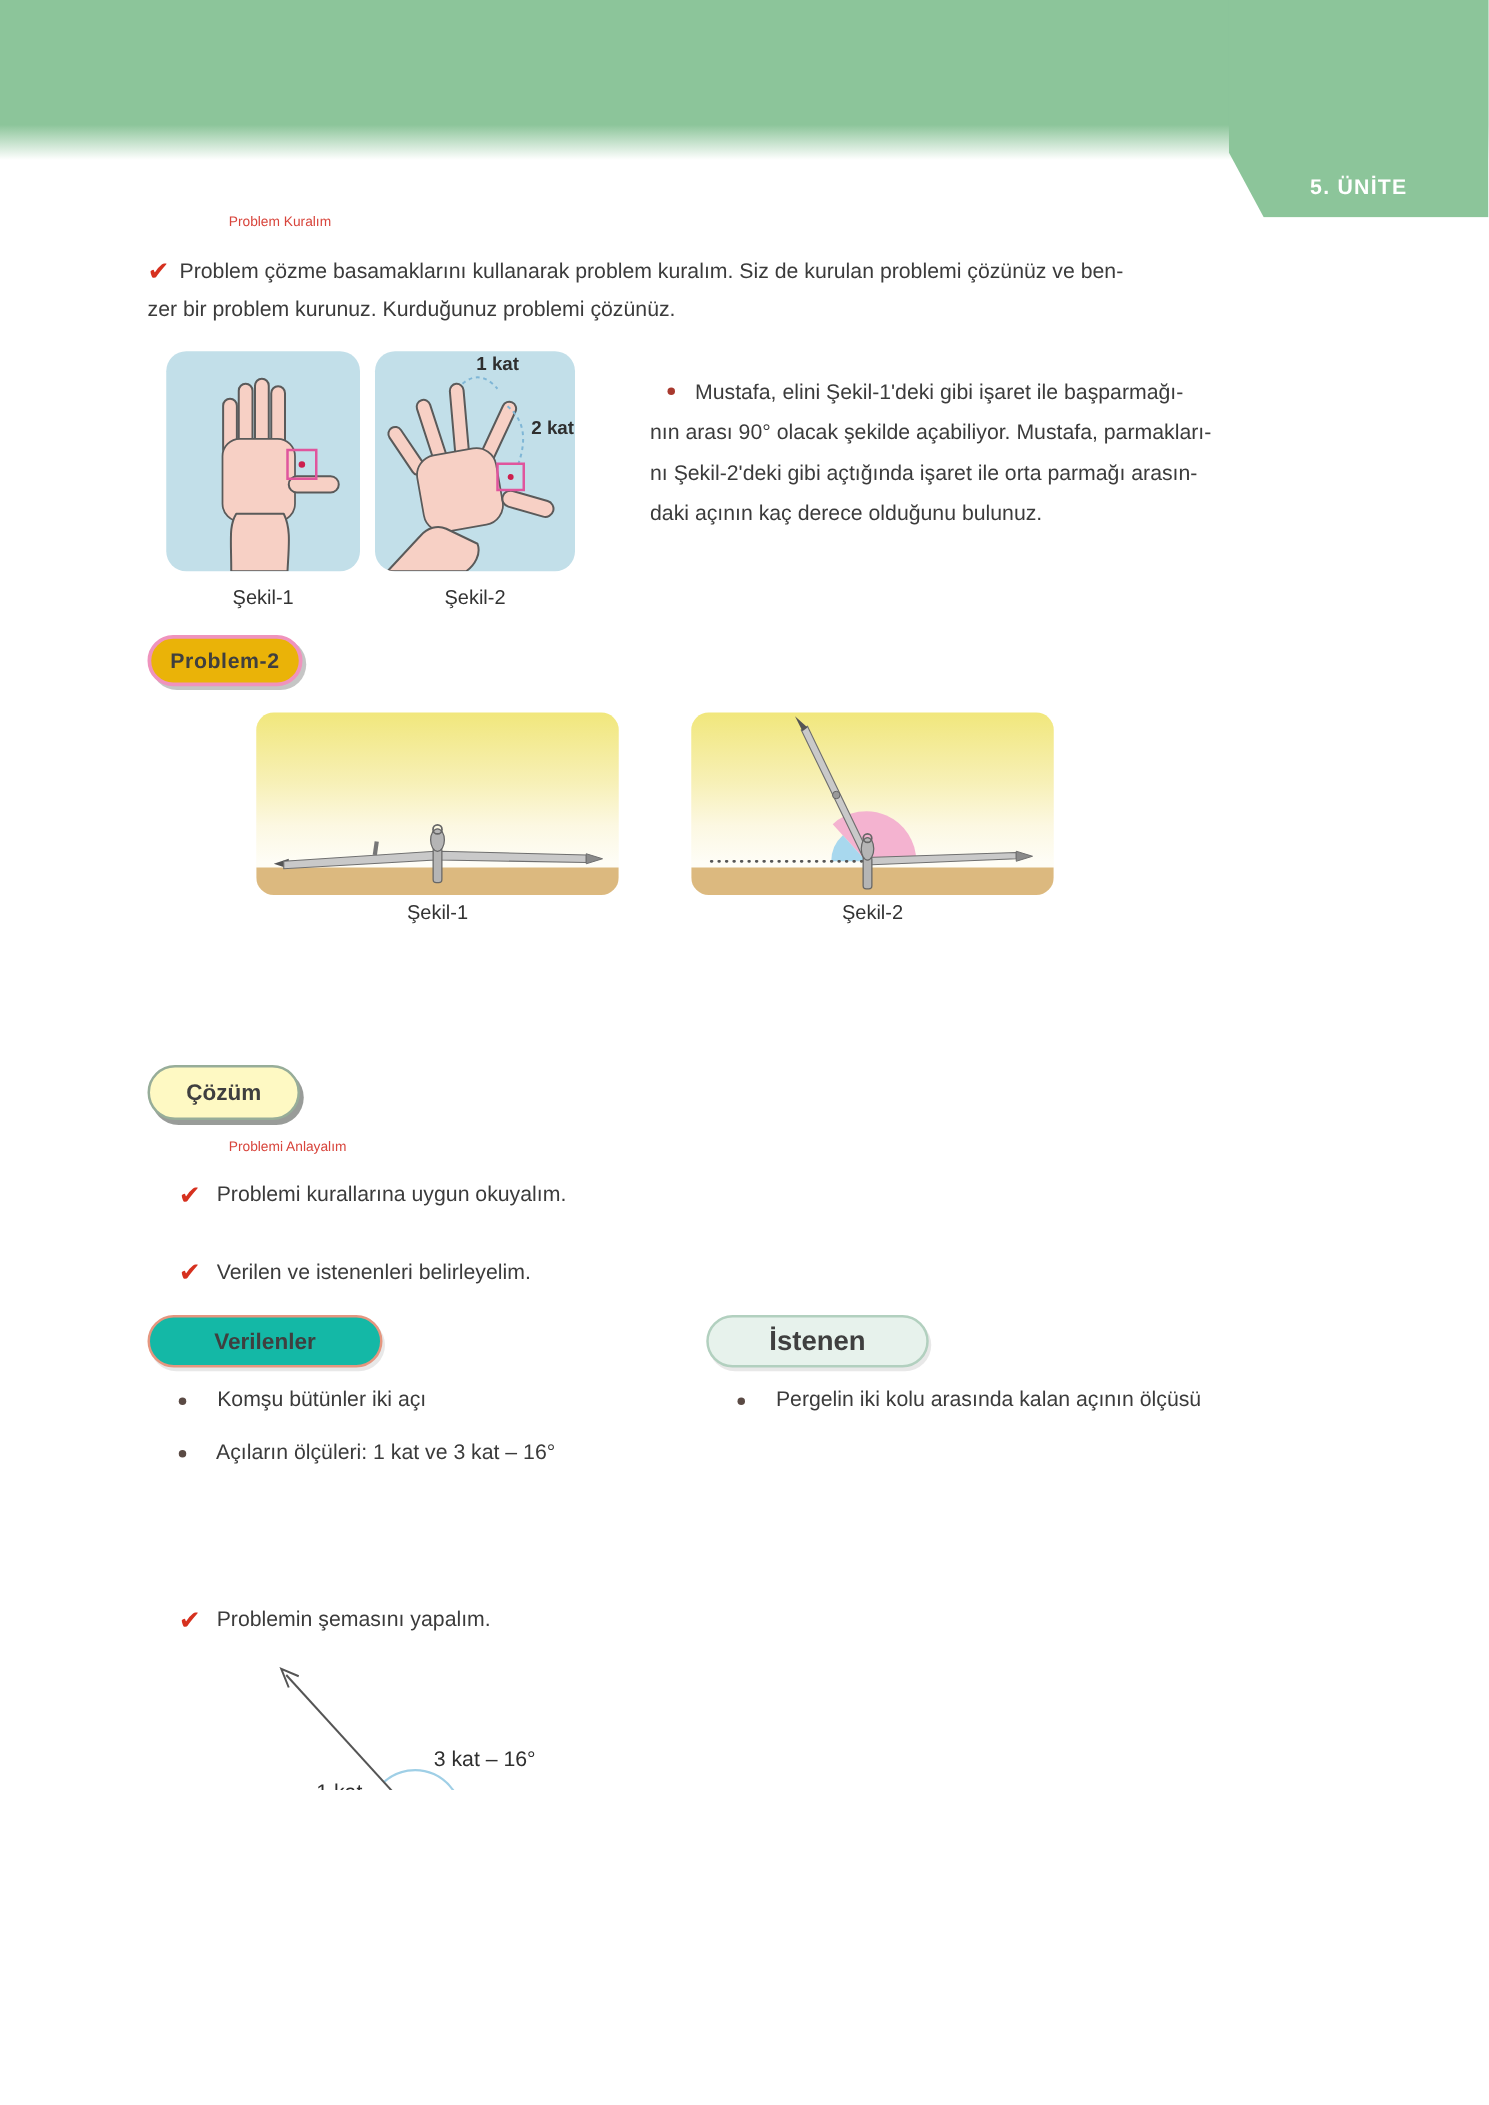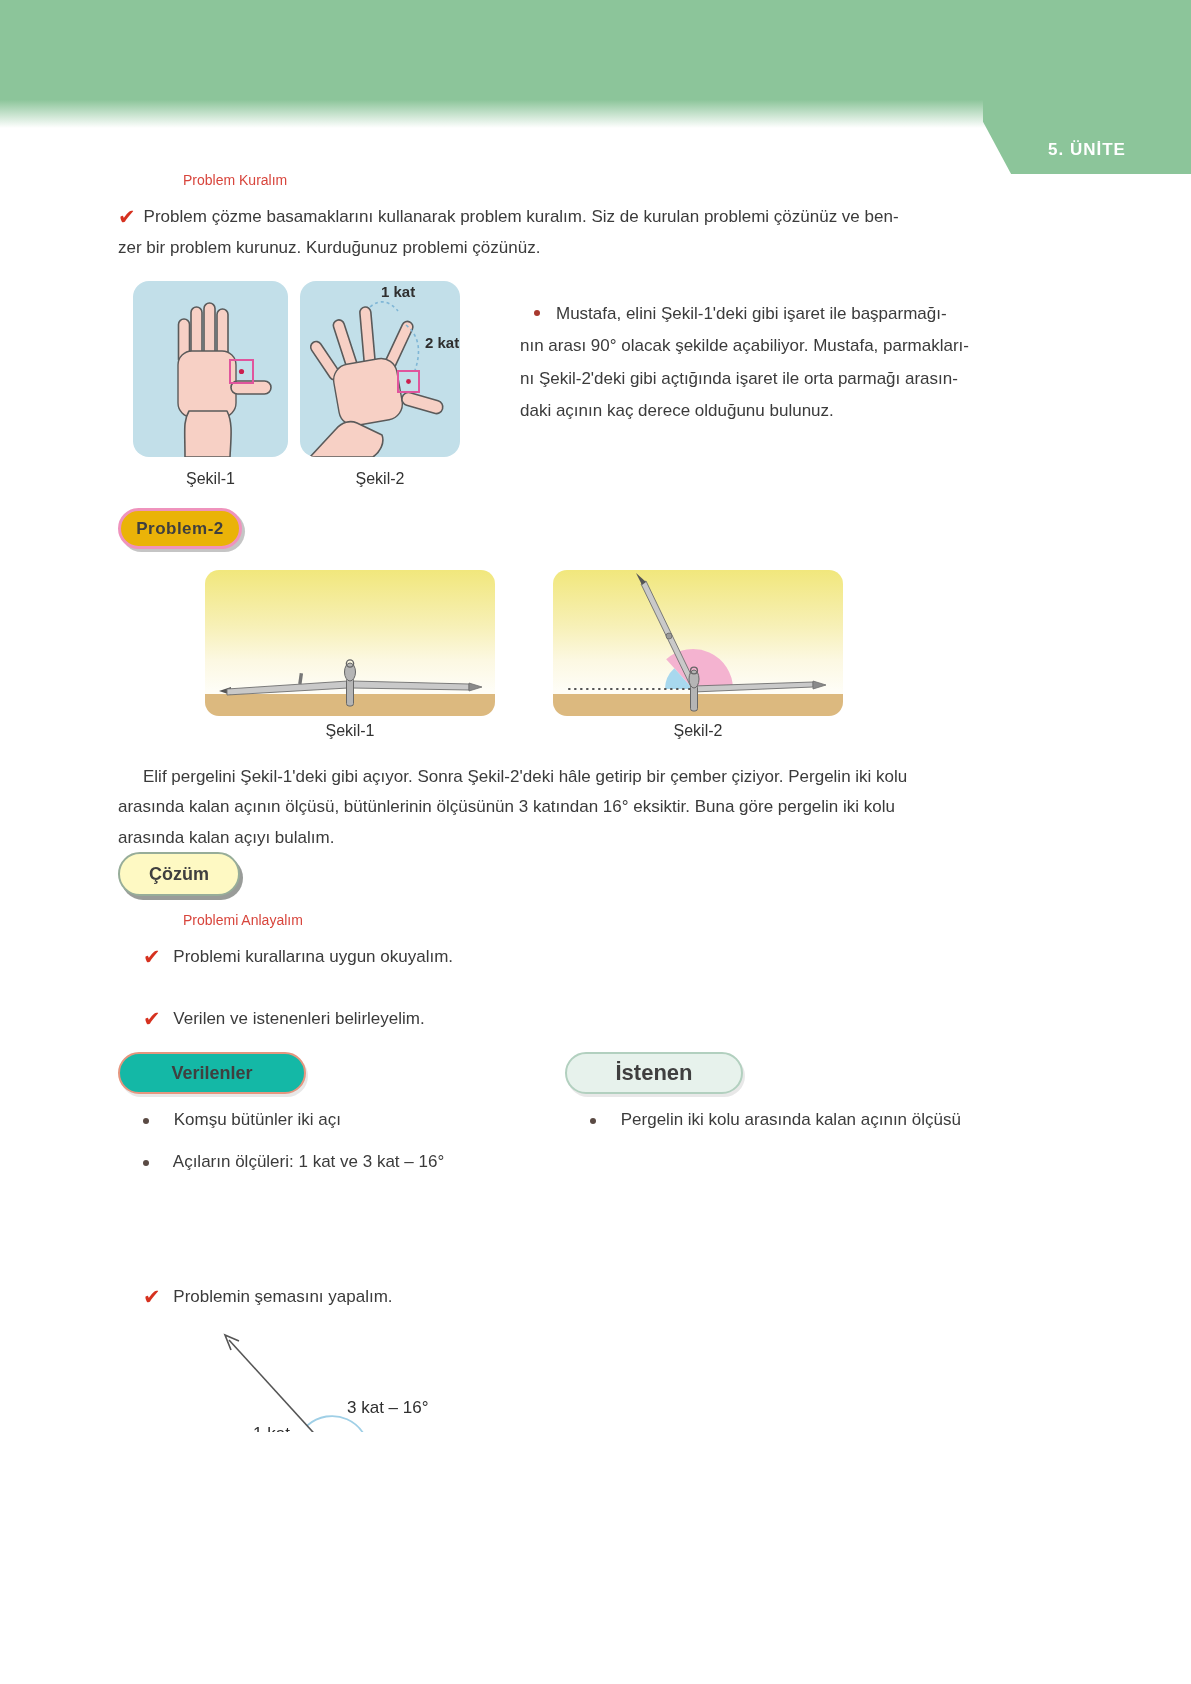--- a/index.html
+++ b/index.html
@@ -8,21 +8,21 @@
 
   
   .header-band{position:absolute;left:0;top:0;width:1191px;height:128px;
     background:linear-gradient(to bottom,#8cc59a 0%,#8cc59a 78%,rgba(140,197,154,0) 100%);}
   .unit-tab{position:absolute;right:0;top:0;width:208px;height:174px;background:#8cc59a;
     clip-path:polygon(0 0,100% 0,100% 100%,13.5% 100%,0 70%);
     display:flex;align-items:flex-end;justify-content:center;padding-bottom:14px;box-sizing:border-box;}
   .unit-tab span{color:#ffffff;font-weight:bold;font-size:17px;letter-spacing:1px;}
 
   
-  .red-heading{position:absolute;color:#d8453c;font-size:14px;}
+  .red-heading{position:absolute;color:#d8453c;font-size:11px;}
   .body-text{color:#3b3b3b;font-size:17px;line-height:1.8;white-space:pre-line;}
   .check{display:inline-block;color:#d6311f;font-size:21px;line-height:1;margin-right:8px;
     transform:translateY(2px);}
   .check::before{content:"\2714";}
   .dot{display:inline-block;width:6px;height:6px;border-radius:50%;background:#5a4a44;
     vertical-align:middle;}
 
   
   .hand-box{position:absolute;border-radius:16px;background:#c2dfe9;overflow:hidden;}
   .fig-caption{position:absolute;text-align:center;color:#333;font-size:16px;}
@@ -151,23 +151,20 @@
       <circle cx="116" cy="66" r="3" fill="#9a9a9a" stroke="#666" stroke-width="0.8"></circle>
       <rect x="137.5" y="115" width="7" height="26" rx="2.5" fill="#b5b5b5" stroke="#666" stroke-width="1"></rect>
       <ellipse cx="141" cy="109" rx="5" ry="9" fill="#b5b5b5" stroke="#666" stroke-width="1"></ellipse>
       <circle cx="141" cy="100.5" r="3.4" fill="none" stroke="#666" stroke-width="1.4"></circle>
     </svg>
   </div>
 
   <div class="fig-caption" style="left:205px;top:722px;width:290px;">Şekil-1</div>
   <div class="fig-caption" style="left:553px;top:722px;width:290px;">Şekil-2</div>
 
-  <div class="body-text" style="position:absolute;left:118px;top:762px;width:965px;text-indent:25px;line-height:1.78;">Elif pergelini Şekil-1'deki gibi açıyor. Sonra Şekil-2'deki hâle getirip bir çember çiziyor. Pergelin iki kolu
-arasında kalan açının ölçüsü, bütünlerinin ölçüsünün 3 katından 16° eksiktir. Buna göre pergelin iki kolu
-arasında kalan açıyı bulalım.</div>
 
   <div class="badge badge-cozum" style="left:118px;top:852px;">Çözüm</div>
 
   <div class="red-heading" style="left:183px;top:912px;">Problemi Anlayalım</div>
 
   <div class="check-row" style="left:143px;top:944px;">
     <span class="check"></span>
     <span>Problemi kurallarına uygun okuyalım.</span>
   </div>
   <div class="check-row" style="left:143px;top:1006px;">

